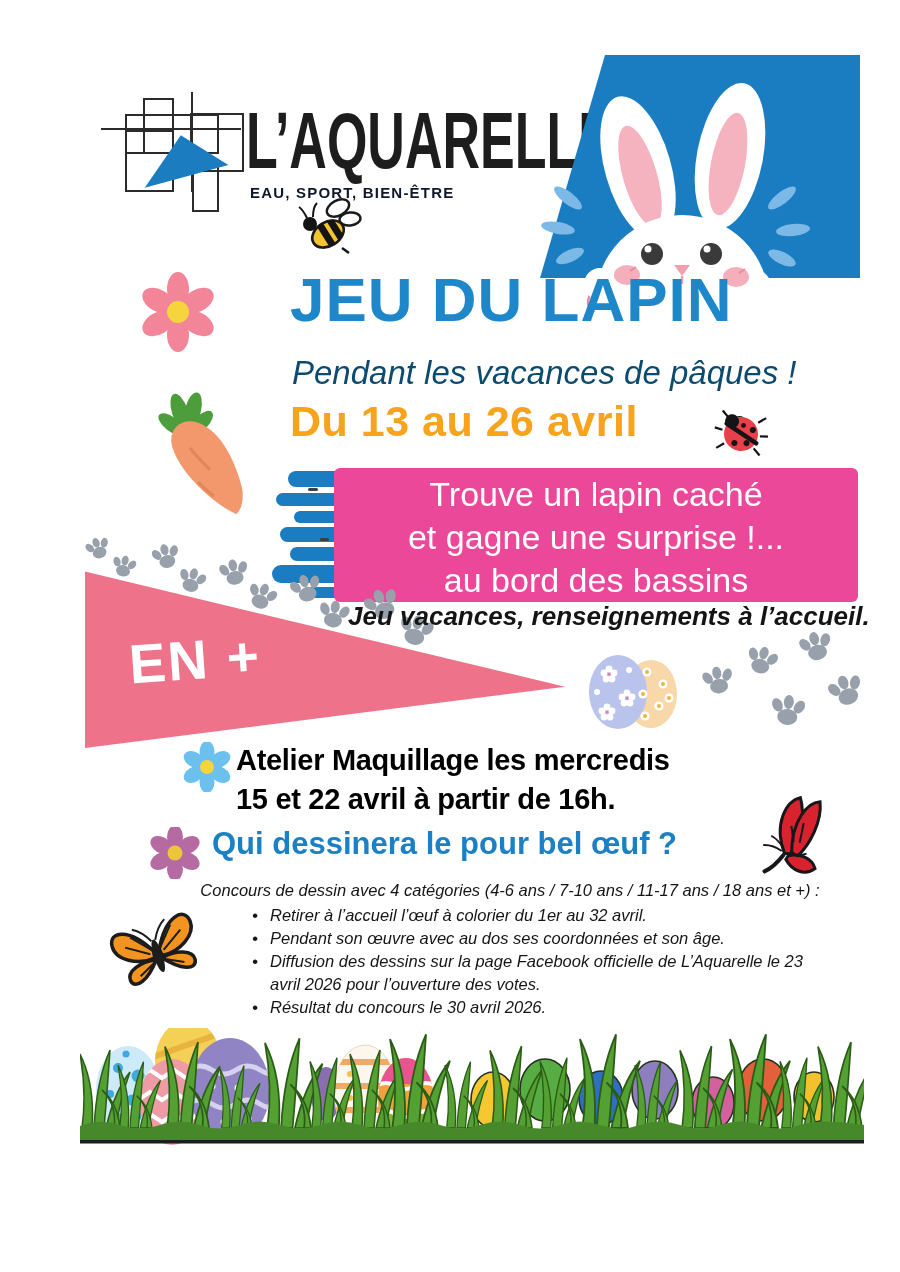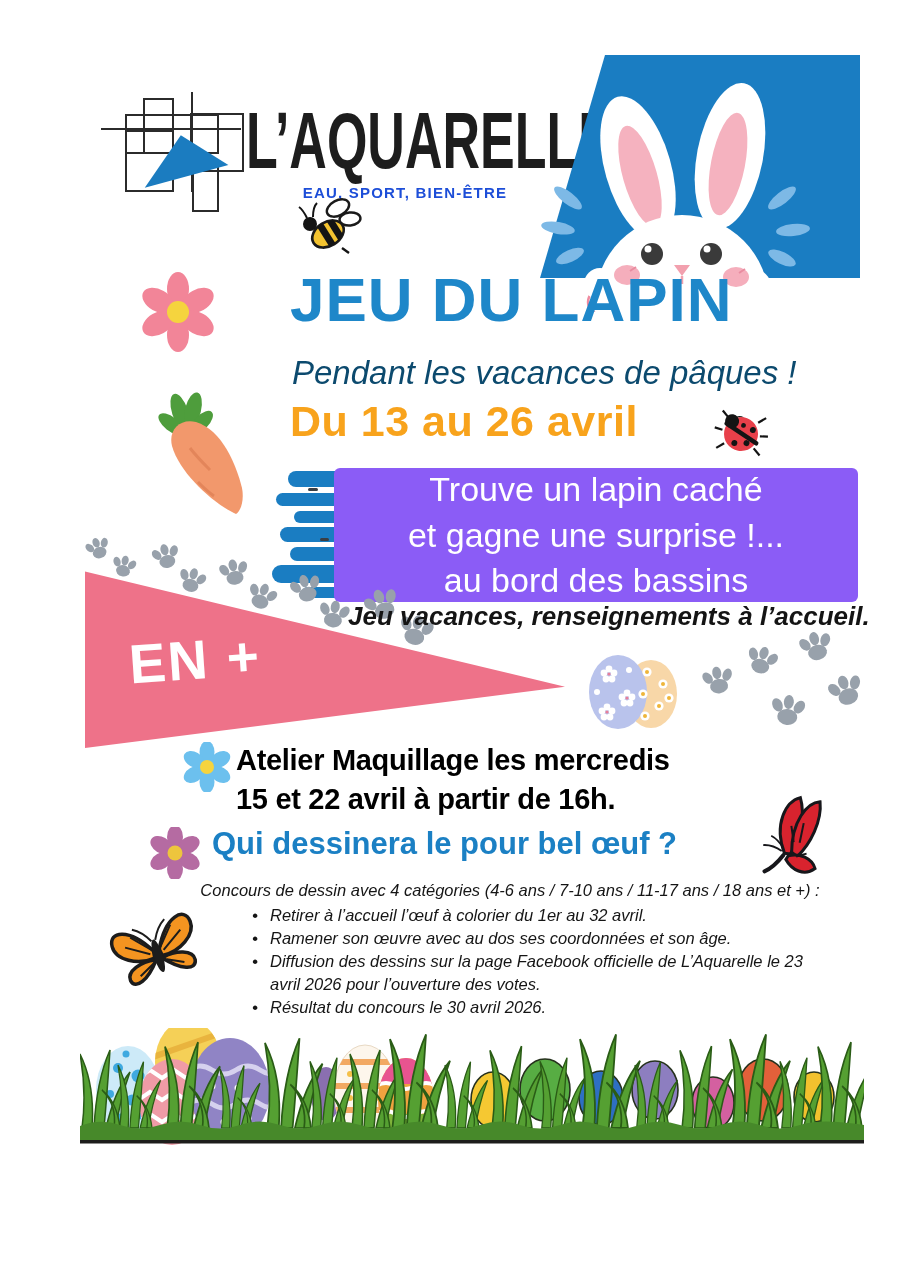--- a/index.html
+++ b/index.html
@@ -6,33 +6,33 @@
   .poster{position:relative;width:900px;height:1272px;background:#ffffff;overflow:hidden;
           font-family:"Liberation Sans",sans-serif;margin:0 auto;}
   .abs{position:absolute;}
   
   .lg-rect{position:absolute;border:2px solid #2b2b2b;}
   .lg-line{position:absolute;background:#2b2b2b;}
   .lg-tri{position:absolute;left:143px;top:133px;width:88px;height:57px;background:#1b7cc0;
           clip-path:polygon(43% 4%,97% 56%,2% 96%);}
   .logo-title{position:absolute;left:246px;top:94px;font-size:52px;font-weight:bold;color:#1d1d1d;
           letter-spacing:0px;transform:scaleY(1.55);transform-origin:top left;white-space:nowrap;}
-  .logo-tagline{position:absolute;left:250px;top:184px;width:310px;text-align:center;font-size:15px;
-          font-weight:bold;color:#1d4ed8;letter-spacing:1.2px;white-space:nowrap;}
+  .logo-tagline{position:absolute;left:250px;top:184px;width:310px;text-align:left;font-size:15px;
+          font-weight:bold;color:#0f172a;letter-spacing:1.2px;white-space:nowrap;}
   
   .title{position:absolute;left:290px;top:264px;font-size:62px;font-weight:800;color:#1e87c9;
          letter-spacing:1px;white-space:nowrap;z-index:3;}
   .subtitle{position:absolute;left:292px;top:354px;font-size:33px;font-style:italic;color:#0c4a6e;
          white-space:nowrap;z-index:3;}
   .dates{position:absolute;left:290px;top:397px;font-size:43px;font-weight:800;color:#f8a31c;
          letter-spacing:0.5px;white-space:nowrap;z-index:3;}
   
   .banner{position:absolute;left:278px;top:468px;width:580px;height:134px;z-index:2;}
-  .banner .main{position:absolute;left:56px;top:0;right:0;bottom:0;background:#8b5cf6;border-radius:6px;
-         display:flex;flex-direction:column;justify-content:space-between;text-align:center;}
+  .banner .main{position:absolute;left:56px;top:0;right:0;bottom:0;background:#ec4899;border-radius:6px;
+         display:flex;flex-direction:column;justify-content:flex-end;text-align:center;}
   .banner .main div{color:#ffffff;font-size:34px;line-height:43px;}
   .streak{position:absolute;background:#1a7dc2;border-radius:9px;}
   .fleck{position:absolute;background:#3a3f44;border-radius:2px;}
   .info-line{position:absolute;left:348px;top:601px;width:500px;text-align:right;font-size:26px;
          font-style:italic;font-weight:600;color:#141414;white-space:nowrap;z-index:3;}
   
   .ribbon{position:absolute;left:85px;top:568px;width:480px;height:180px;background:#ee7289;
          clip-path:polygon(0% 2%,100% 66%,0% 100%);z-index:1;}
   .ribbon-label{position:absolute;left:44px;top:60px;font-size:55px;font-weight:900;color:#ffffff;
          letter-spacing:2px;transform:rotate(-4deg);white-space:nowrap;}
@@ -308,21 +308,21 @@
       <path d="M34,64 C45,60 58,64 62,74 C52,83 39,78 32,68 Z" fill="#d8232e" stroke="#17171b" stroke-width="3"></path>
       <path d="M34,34 L38,50 M46,30 L44,50 M52,60 L42,64" stroke="#17171b" stroke-width="2" fill="none"></path>
       <path d="M29,64 C24,72 19,78 12,82" stroke="#17171b" stroke-width="4" fill="none" stroke-linecap="round"></path>
       <path d="M27,60 C20,56 14,55 8,56 M28,57 C24,51 20,48 15,46" stroke="#17171b" stroke-width="1.8" fill="none"></path>
     </g>
   </svg>
 
   <div class="contest-intro">Concours de dessin avec 4 catégories (4-6 ans / 7-10 ans / 11-17 ans / 18 ans et +) :</div>
   <ul class="bullets">
     <li>Retirer à l’accueil l’œuf à colorier du 1er au 32 avril.</li>
-    <li>Ramener son œuvre avec au dos ses coordonnées et son âge.</li>
+    <li>Pendant son œuvre avec au dos ses coordonnées et son âge.</li>
     <li>Diffusion des dessins sur la page Facebook officielle de L’Aquarelle le 23 avril 2026 pour l’ouverture des votes.</li>
     <li>Résultat du concours le 30 avril 2026.</li>
   </ul>
 
   <svg class="abs" style="left:106px;top:906px;" width="102" height="92" viewBox="0 0 102 92">
     <g transform="rotate(-18 51 46)">
       <path d="M48,44 C32,14 11,11 10,27 C9,41 29,53 47,51 Z" fill="#f49420" stroke="#1c1c1c" stroke-width="3.5"></path>
       <path d="M54,44 C70,14 91,11 92,27 C93,41 73,53 55,51 Z" fill="#f49420" stroke="#1c1c1c" stroke-width="3.5"></path>
       <path d="M48,53 C34,70 19,76 17,65 C16,55 33,50 47,53 Z" fill="#f49420" stroke="#1c1c1c" stroke-width="3.5"></path>
       <path d="M54,53 C68,70 83,76 85,65 C86,55 69,50 55,53 Z" fill="#f49420" stroke="#1c1c1c" stroke-width="3.5"></path>

